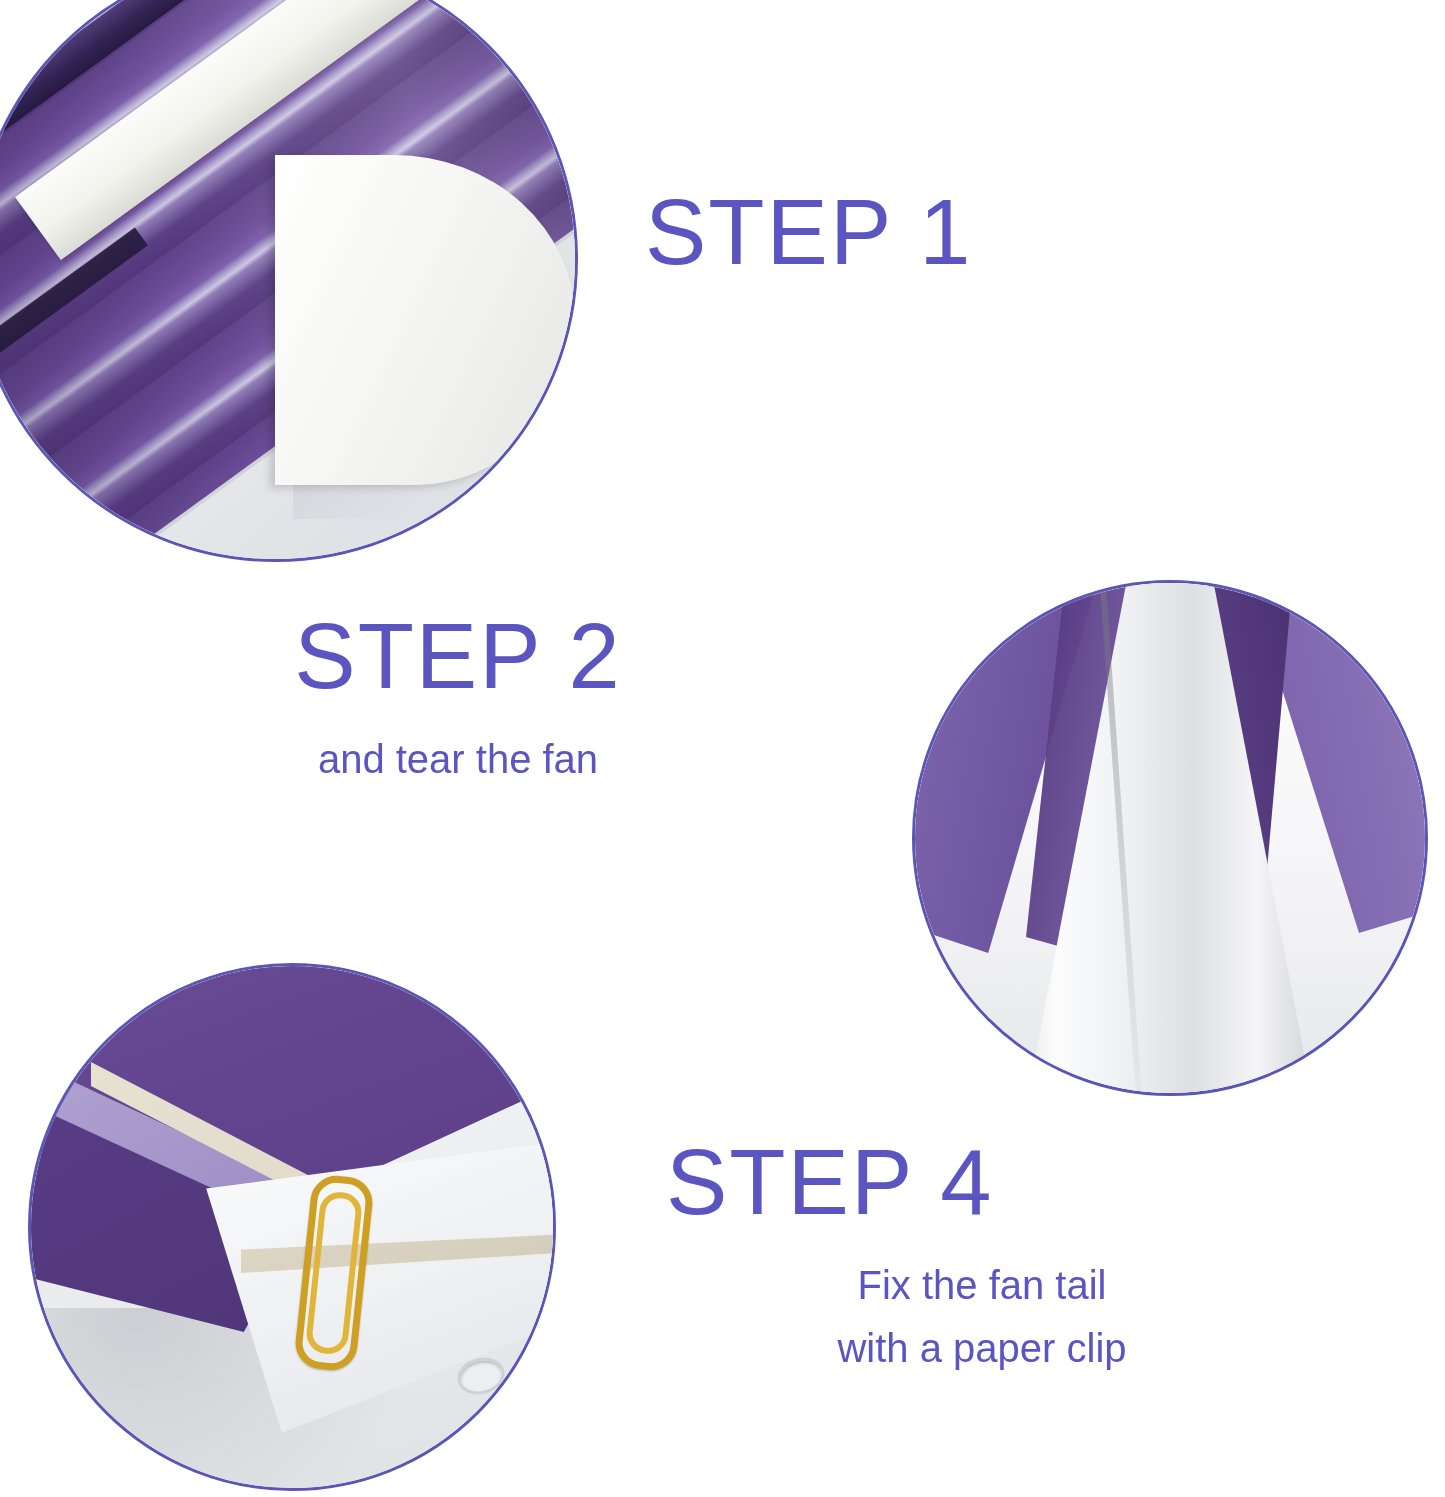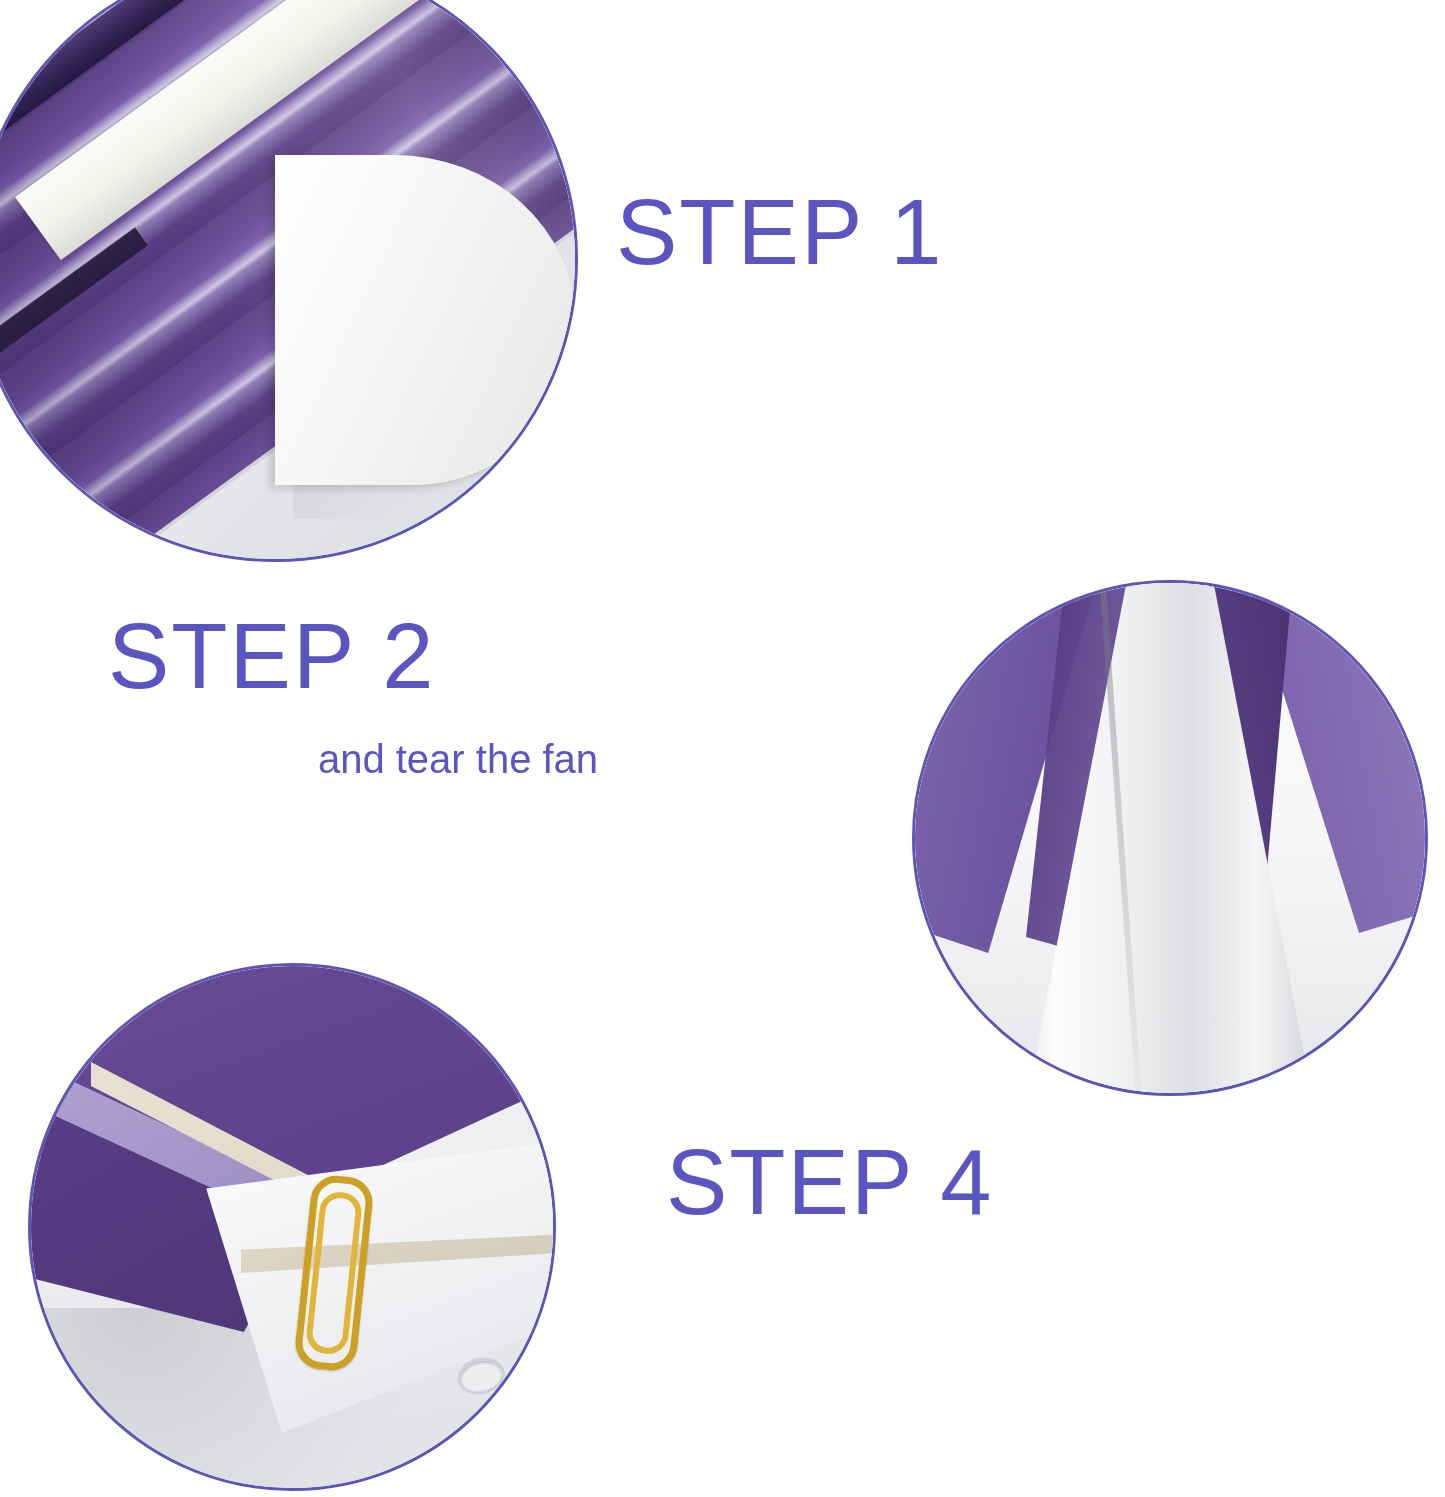--- a/index.html
+++ b/index.html
@@ -342,29 +342,29 @@
     font-weight: 400;
     white-space: nowrap;
     color: #5b55c2;
   }
 
   #step1-block {
     left: 614px;
     top: 186px;
     text-align: left;
   }
-  #step1-block .step-heading { padding-left: 2px; }
+  #step1-block .step-heading { padding-left: 2px; margin-left: 29px; }
 
   #step2-block {
     left: 108px;
     top: 610px;
     text-align: center;
     width: 700px;
   }
-  #step2-block .step-heading { text-align: left; padding-left: 0; }
+  #step2-block .step-heading { text-align: center; padding-left: 0; }
 
   #step3-block {
     left: 662px;
     top: 1136px;
     text-align: center;
     width: 640px;
   }
   #step3-block .step-heading { text-align: left; padding-left: 4px; }
 </style>
 </head>
@@ -419,15 +419,19 @@
       <div class="c3-white-tail"></div>
       <div class="c3-tail-edge"></div>
       <div class="c3-hole"></div>
       <div class="c3-clip"></div>
       <div class="c3-clip-inner"></div>
     </div>
   </div>
 
   <div class="step-block" id="step3-block">
     <div class="step-heading">STEP 4</div>
+    <div class="step-lines">
+      <div class="step-line">Fix the fan tail</div>
+      <div class="step-line">with a paper clip</div>
+    </div>
   </div>
 
 </div>
 
 </body></html>

